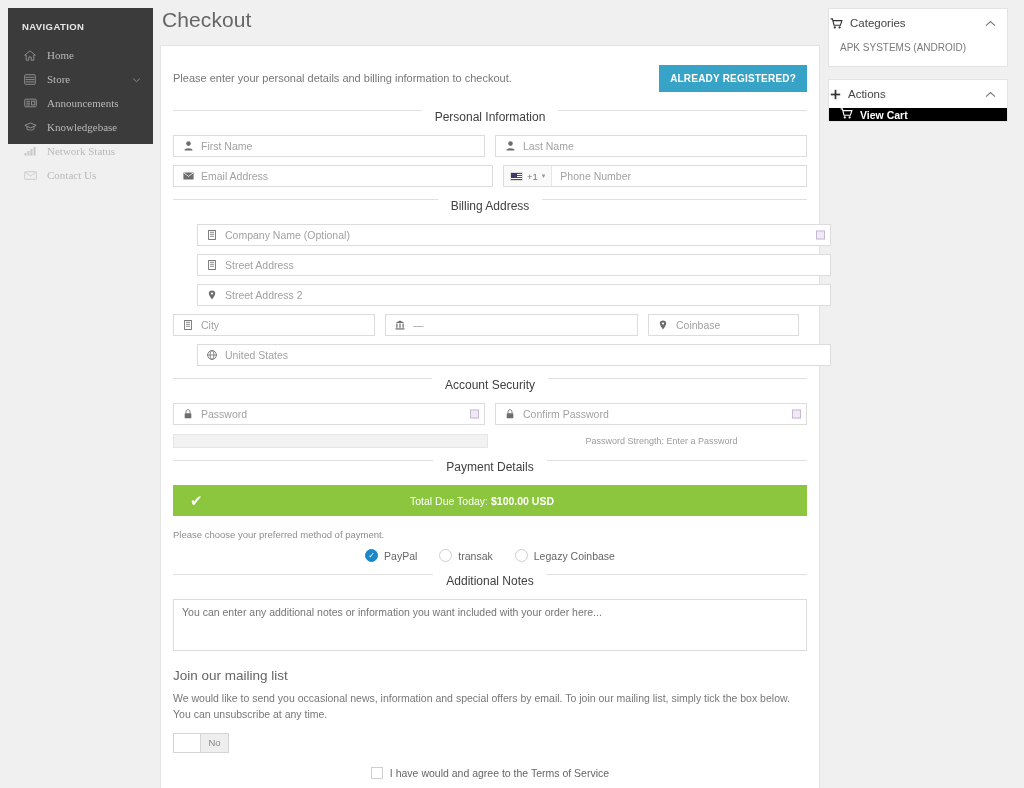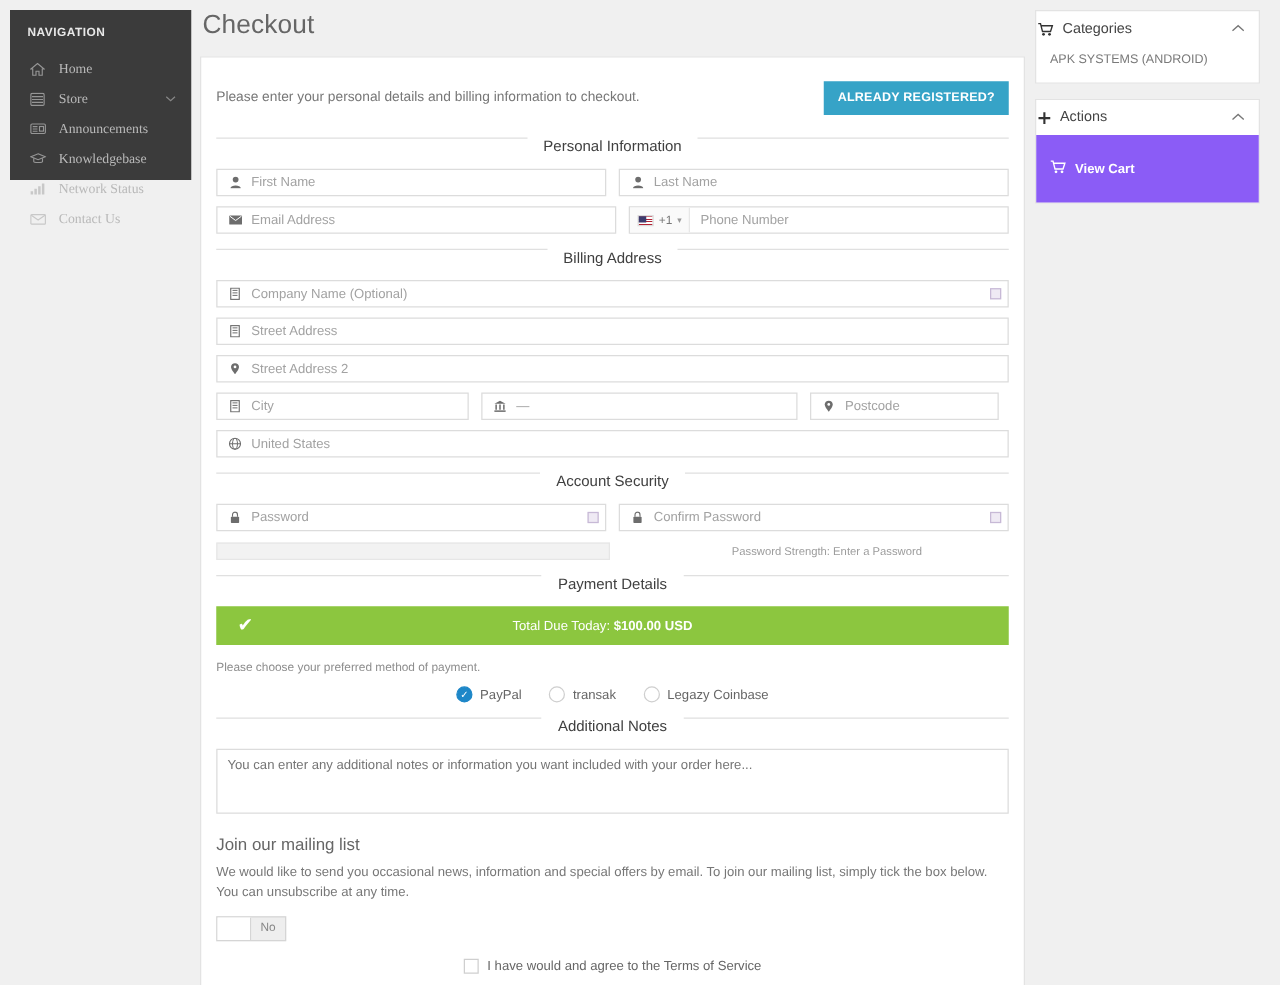--- a/index.html
+++ b/index.html
@@ -113,21 +113,21 @@
     color: #6d6d6d;
   }
   .field .ftext { color: #a2a2a2; font-size: 10.5px; }
   .field .pw-badge {
     position: absolute; right: 5px; top: 50%;
     transform: translateY(-50%);
     width: 9px; height: 9px;
     border: 1px solid #c7b9d6;
     background: #efeaf4;
   }
-  .field.wide { flex: none; width: 100%; }
+  .field.wide { flex: none; width: 100%; margin-left: 24px; }
 
   
   .phone { padding: 0; }
   .phone .flagbox {
     display: flex; align-items: center;
     height: 100%;
     padding: 0 6px;
     background: #fafafa;
     border-right: 1px solid #e7e7e7;
     gap: 4px;
@@ -274,23 +274,23 @@
     transform: translateY(-50%);
     color: #777;
   }
   .card-body { padding: 2px 11px 10px 11px; }
   .cat-item {
     font-size: 10px; color: #7a7a7a;
     padding: 3px 0;
     cursor: pointer;
   }
   .view-cart {
-    background: #8b5cf6; color: #fff;
+    background: #000000; color: #fff;
     display: flex; align-items: center; gap: 7px;
-    padding: 20px 11px;
+    padding: 0 11px;
     font-size: 10.5px; font-weight: bold;
     cursor: pointer;
   }
 </style>
 </head>
 <body>
 
 <div class="page">
 
   <div class="left-sidebar">
@@ -494,21 +494,21 @@
           </span>
           <span class="ftext">—</span>
         </div>
         <div class="field postcode">
           <span class="fico">
             <svg width="8" height="10" viewBox="0 0 8 10">
                 <path d="M4 0.5 C5.9 0.5 7.2 1.8 7.2 3.6 C7.2 5.6 4 9.4 4 9.4 C4 9.4 0.8 5.6 0.8 3.6 C0.8 1.8 2.1 0.5 4 0.5 Z" fill="#6d6d6d"></path>
                 <circle cx="4" cy="3.5" r="1.1" fill="#fff"></circle>
               </svg>
           </span>
-          <span class="ftext">Postcode</span>
+          <span class="ftext">Coinbase</span>
         </div>
       </div>
 
       <div class="row">
         <div class="field wide">
           <span class="fico">
             <svg width="10" height="10" viewBox="0 0 10 10">
                 <circle cx="5" cy="5" r="4.4" fill="none" stroke="#6d6d6d" stroke-width="0.9"></circle>
                 <ellipse cx="5" cy="5" rx="2" ry="4.4" fill="none" stroke="#6d6d6d" stroke-width="0.8"></ellipse>
                 <line x1="0.7" y1="5" x2="9.3" y2="5" stroke="#6d6d6d" stroke-width="0.8"></line>

